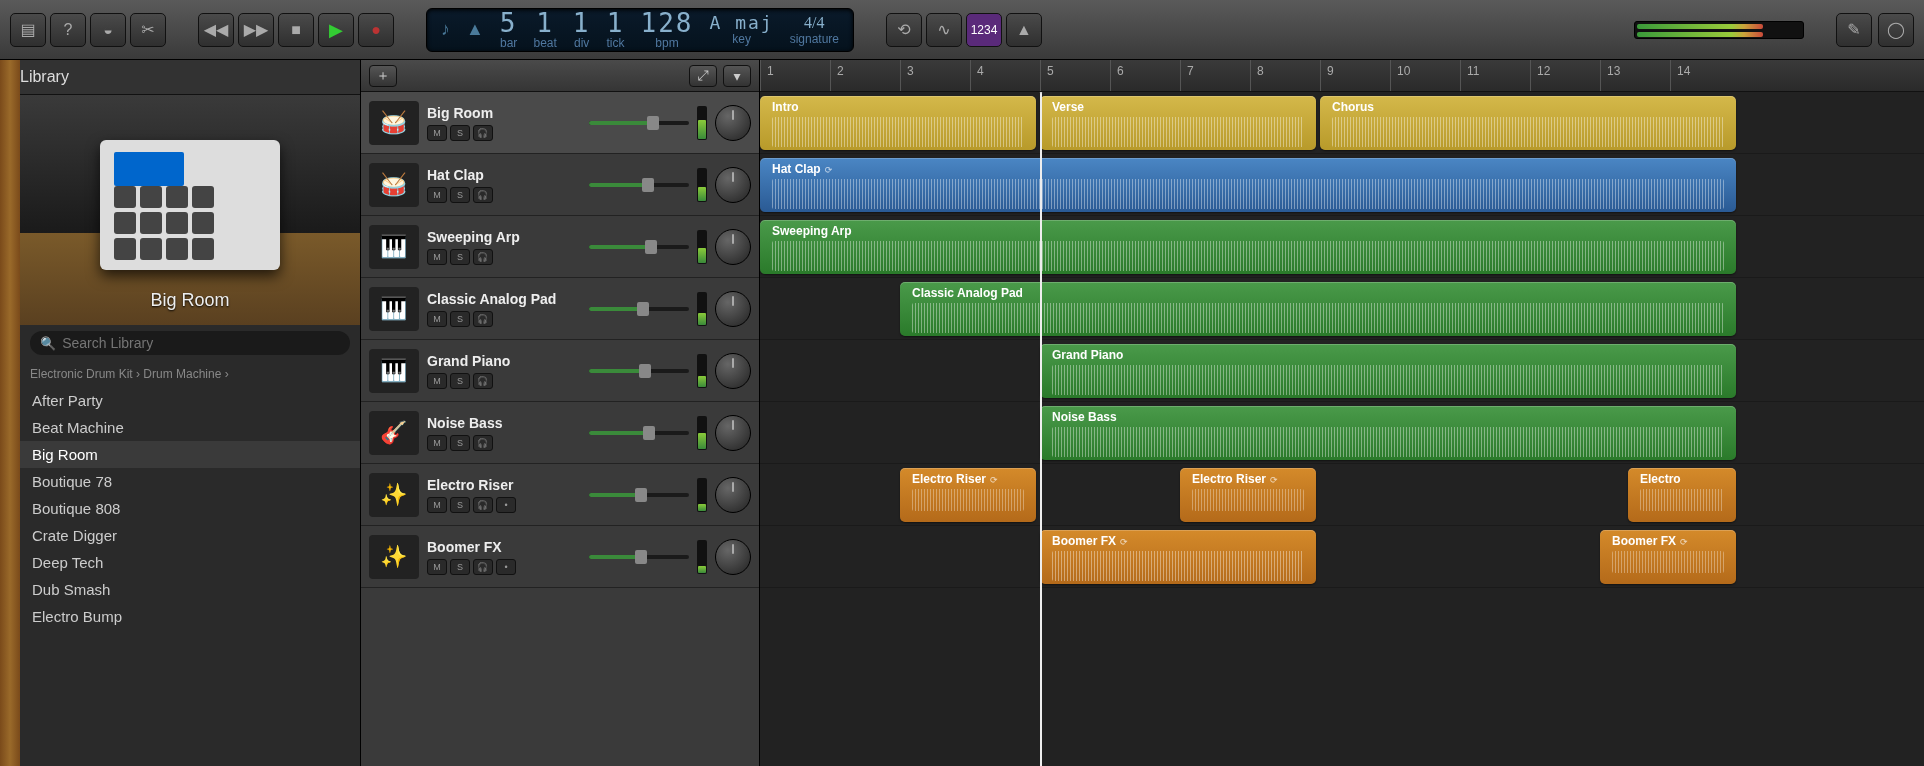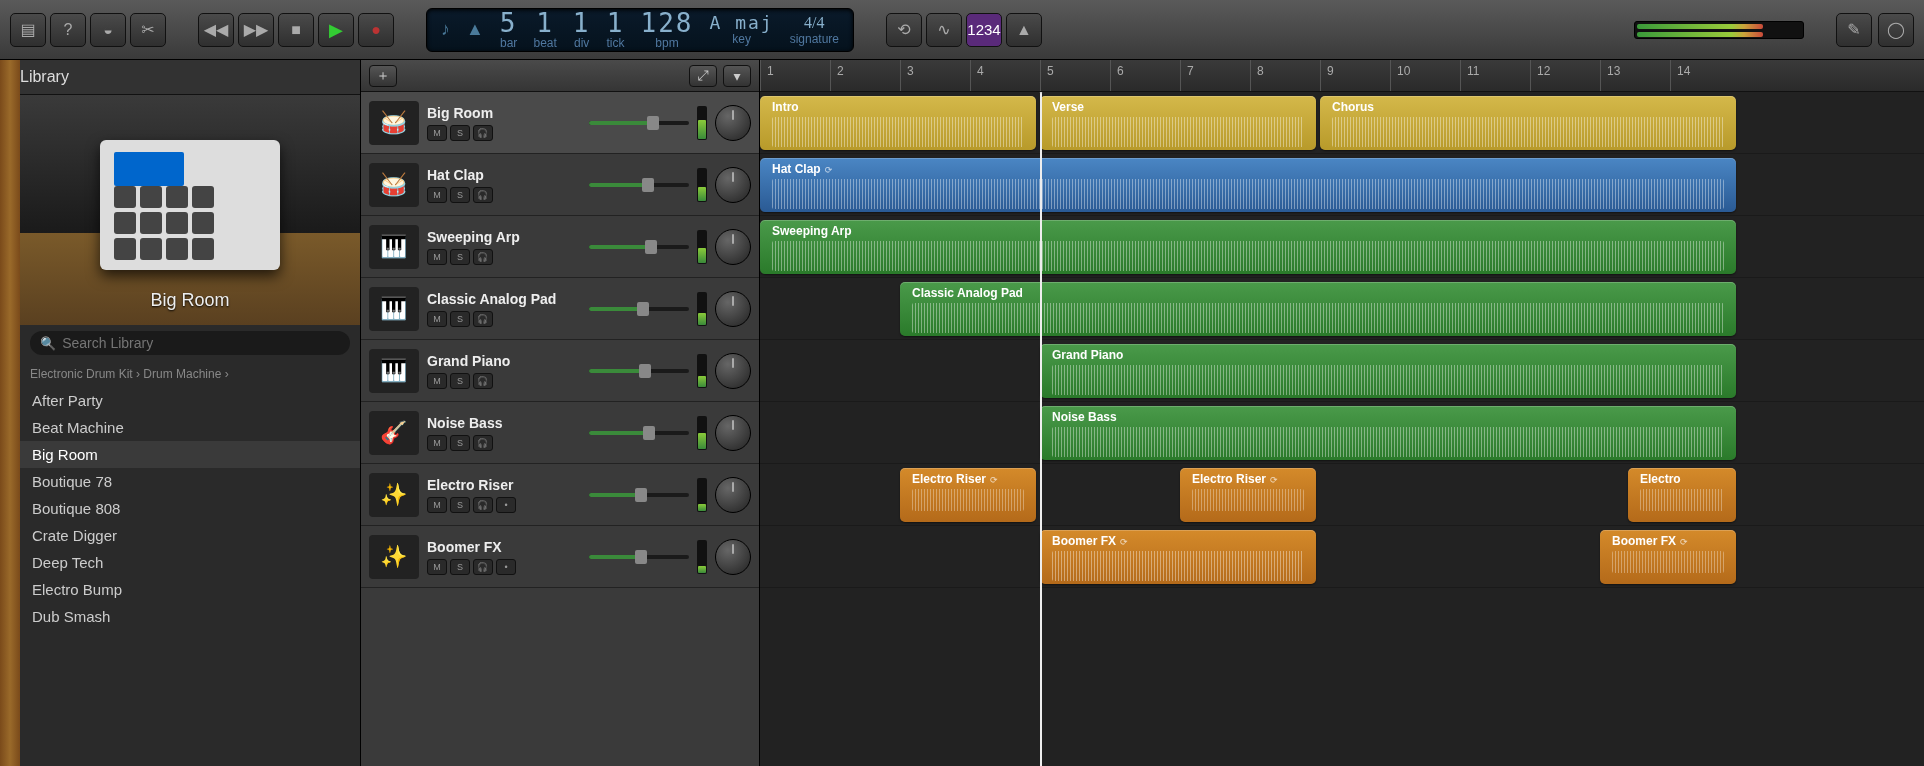--- a/index.html
+++ b/index.html
@@ -139,21 +139,21 @@
     <div class="lcd-seg">
         <span class="lcd-sig">4/4</span>
         <span class="lcd-lbl">signature</span>
       </div>
   </div>
   <div class="tb-gap"></div>
 
   <div class="tb-group">
     <div class="tb-btn">⟲</div>
     <div class="tb-btn">∿</div>
-    <div class="tb-btn" style="background:#5a2a7a;color:#fff;font-size:15px;">1234</div>
+    <div class="tb-btn" style="background:#5a2a7a;color:#fff;font-size:12px;">1234</div>
     <div class="tb-btn">▲</div>
   </div>
 
   <div style="flex:1"></div>
   <div class="meter">
     <div class="meter-fill"></div>
       <div class="meter-fill bot"></div>
   </div>
   <div class="tb-gap"></div>
   <div class="tb-btn">✎</div>
@@ -191,22 +191,22 @@
     </div>
     <div class="lib-crumb">Electronic Drum Kit  ›  Drum Machine  ›</div>
     <div class="lib-list" id="lib-list">
         <div class="lib-item">After Party</div>
         <div class="lib-item">Beat Machine</div>
         <div class="lib-item sel">Big Room</div>
         <div class="lib-item">Boutique 78</div>
         <div class="lib-item">Boutique 808</div>
         <div class="lib-item">Crate Digger</div>
         <div class="lib-item">Deep Tech</div>
+        <div class="lib-item">Dub Smash</div>
         <div class="lib-item">Electro Bump</div>
-        <div class="lib-item">Dub Smash</div>
       </div>
   </div>
 
   <div class="tracks">
     <div class="track-head">
       <div class="th-btn">＋</div>
       <div class="th-spacer"></div>
       <div class="th-btn">⤢</div>
       <div class="th-btn">▾</div>
     </div>

